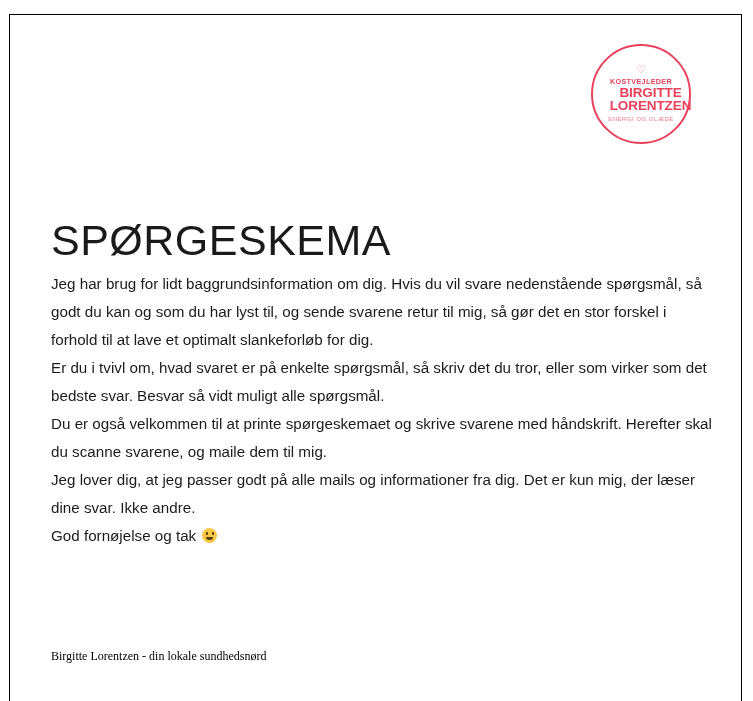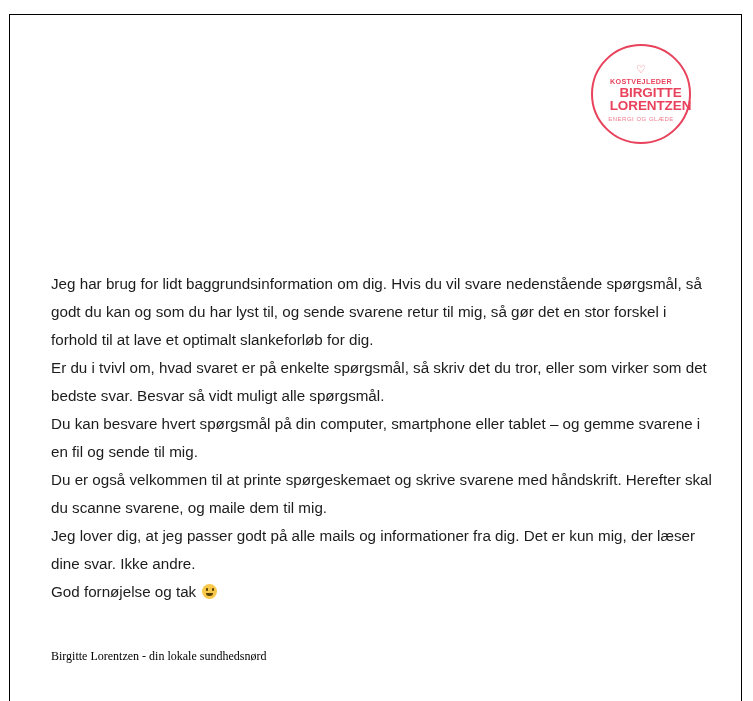--- a/index.html
+++ b/index.html
@@ -163,25 +163,25 @@
 <div class="page">
 
   <div class="logo">
     <span class="logo-heart">♡</span>
     <span class="logo-pre">KOSTVEJLEDER</span>
     <span class="logo-name">BIRGITTE</span>
     <span class="logo-name">LORENTZEN</span>
     <span class="logo-tag">ENERGI OG GLÆDE</span>
   </div>
 
+  <h1 class="title">SPØRGESKEMA</h1>
 
   <div class="body-copy">
     <p>Jeg har brug for lidt baggrundsinformation om dig. Hvis du vil svare nedenstående spørgsmål, så godt du kan og som du har lyst til, og sende svarene retur til mig, så gør det en stor forskel i forhold til at lave et optimalt slankeforløb for dig.</p>
     <p>Er du i tvivl om, hvad svaret er på enkelte spørgsmål, så skriv det du tror, eller som virker som det bedste svar. Besvar så vidt muligt alle spørgsmål.</p>
-    <p>Du kan besvare hvert spørgsmål på din computer, smartphone eller tablet – og gemme svarene i en fil og sende til mig.</p>
     <p>Du er også velkommen til at printe spørgeskemaet og skrive svarene med håndskrift. Herefter skal du scanne svarene, og maile dem til mig.</p>
     <p>Jeg lover dig, at jeg passer godt på alle mails og informationer fra dig. Det er kun mig, der læser dine svar. Ikke andre.</p>
     <p><span>God fornøjelse og tak </span><span class="emoji"></span></p>
   </div>
 
   <div class="signature">Birgitte Lorentzen - din lokale sundhedsnørd</div>
 
 </div>
 
 </body></html>

